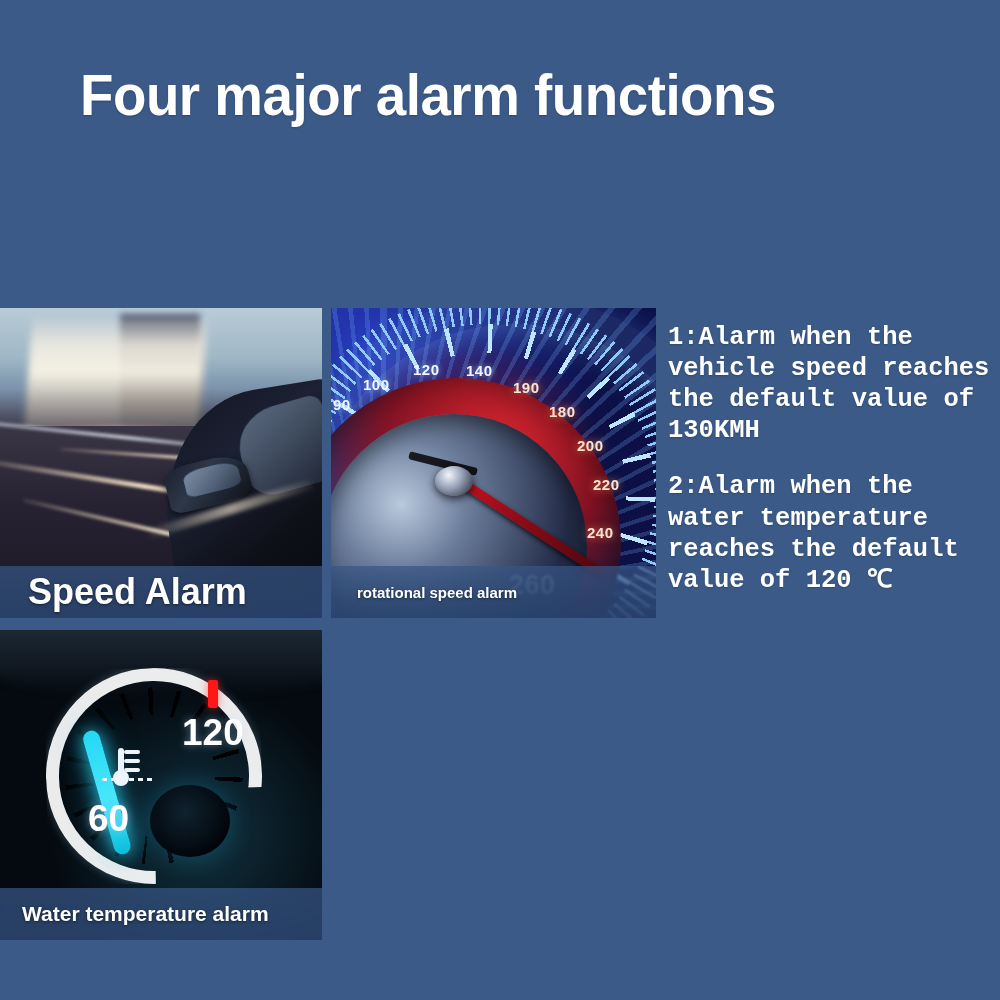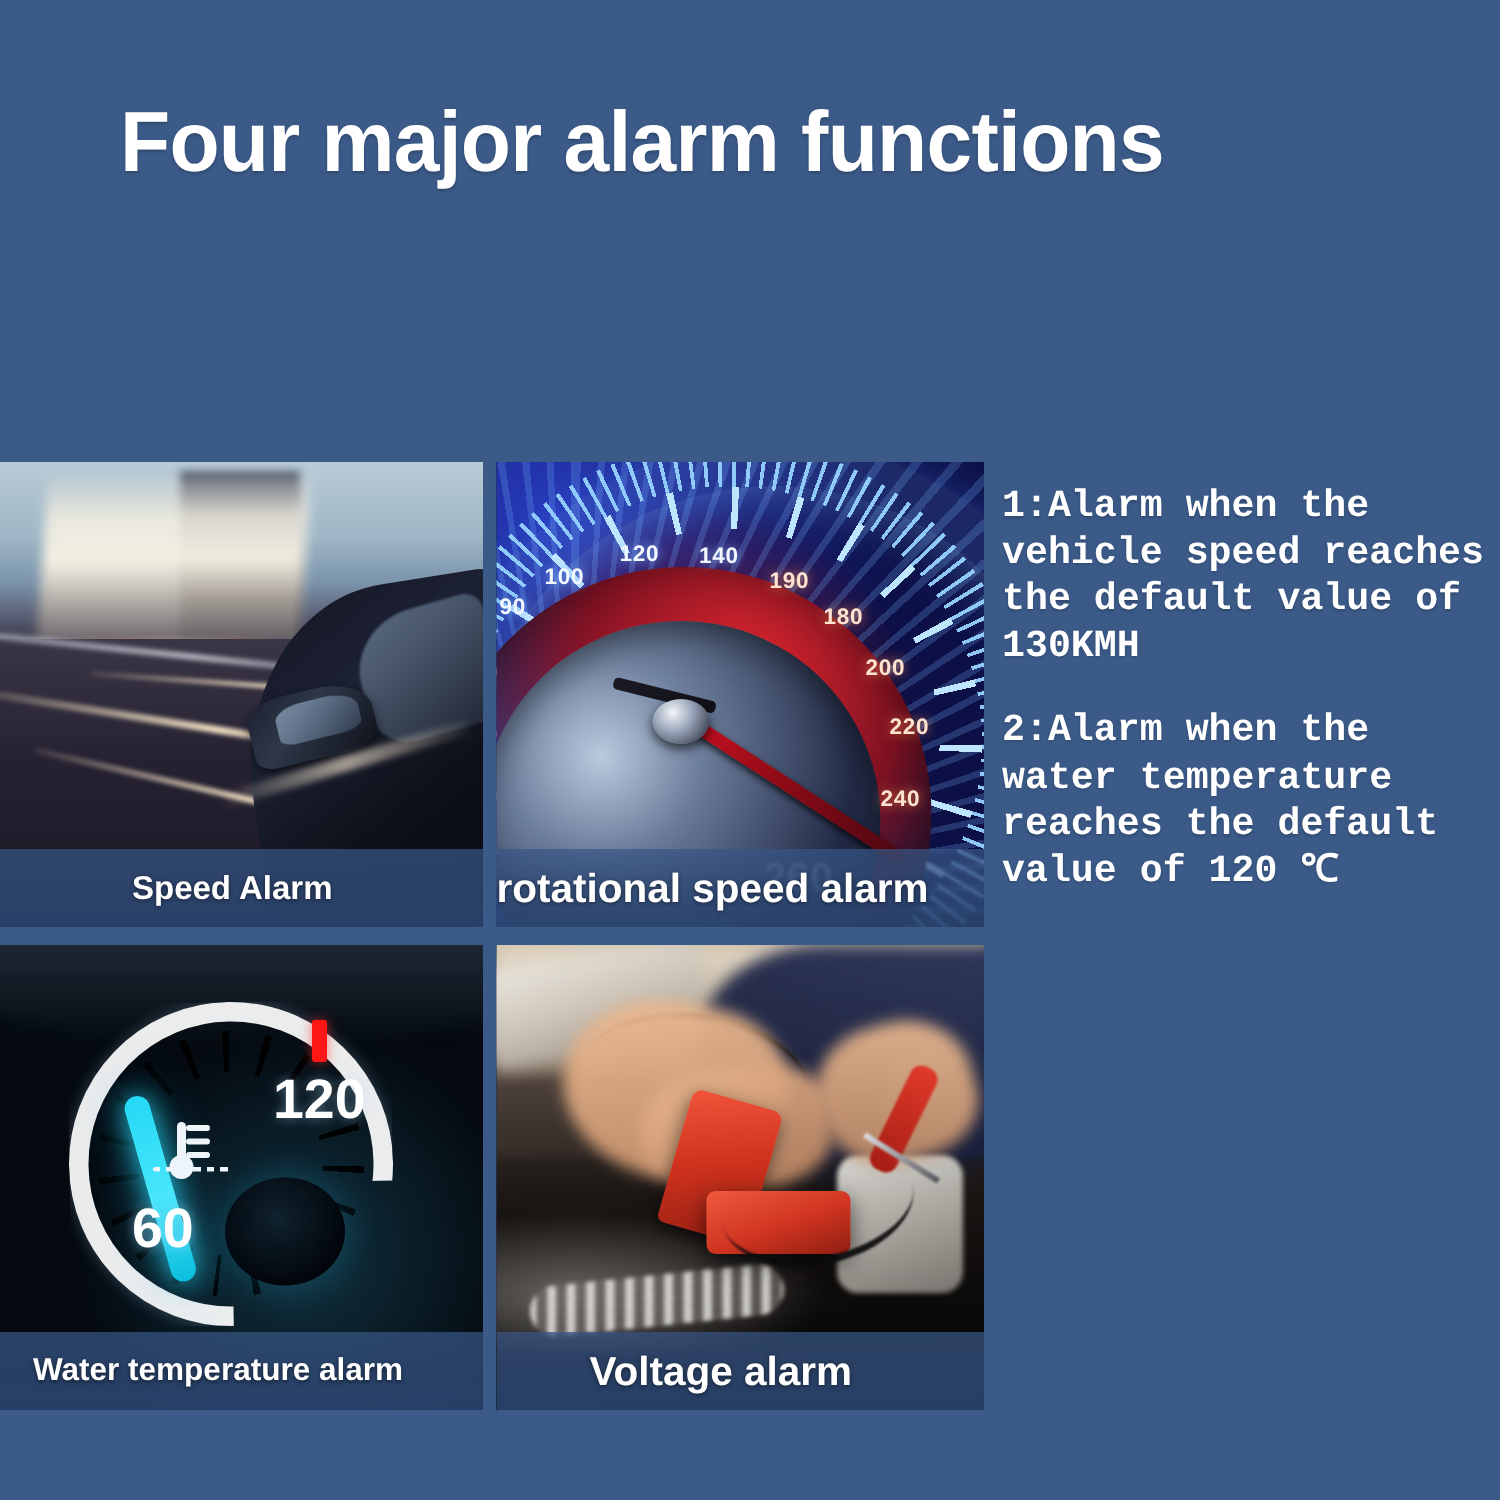--- a/index.html
+++ b/index.html
@@ -63,22 +63,22 @@
     display: flex;
     align-items: center;
     backdrop-filter: blur(1px);
   }
   .caption-bar .cap-text {
     color: #ffffff;
     font-weight: bold;
     text-shadow: 0 1px 3px rgba(0,0,0,0.5);
     white-space: nowrap;
   }
-  .panel.tl .caption-bar .cap-text { font-size: 22px; padding-left: 40px; margin-left: 48px; }
-  .panel.tr .caption-bar .cap-text { font-size: 27px; }
+  .panel.tl .caption-bar .cap-text { font-size: 36px; padding-left: 28px; }
+  .panel.tr .caption-bar .cap-text { font-size: 15px; padding-left: 26px; }
   .panel.bl .caption-bar .cap-text { font-size: 21px; padding-left: 22px; }
   .panel.br .caption-bar .cap-text { font-size: 27px; padding-left: 62px; }
 
   
   .art-highway {
     background:
       linear-gradient(180deg,
         #b9cbd6 0%,
         #9fb7c6 16%,
         #7b93ab 26%,
@@ -581,41 +581,19 @@
         <span class="wt-sym-wave"></span>
       </div>
       <div class="wt-label hi">120</div>
       <div class="wt-label lo">60</div>
     </div>
     <div class="caption-bar">
       <span class="cap-text">Water temperature alarm</span>
     </div>
   </div>
 
-  <div class="panel br">
-    <div class="panel-art art-voltage">
-      <div class="vt-blob vt-sky"></div>
-      <div class="vt-blob vt-hood"></div>
-      <div class="vt-blob vt-jacket"></div>
-      <div class="vt-engine"></div>
-      <div class="vt-hose"></div>
-      <div class="vt-res"></div>
-      <div class="vt-wire w1"></div>
-      <div class="vt-blob vt-hand1"></div>
-      <div class="vt-blob vt-hand1b"></div>
-      <div class="vt-connector"></div>
-      <div class="vt-connector2"></div>
-      <div class="vt-blob vt-hand2"></div>
-      <div class="vt-probe-red"></div>
-      <div class="vt-probe-tip"></div>
-      <div class="vt-wire w2"></div>
-    </div>
-    <div class="caption-bar">
-      <span class="cap-text">Voltage alarm</span>
-    </div>
-  </div>
 
 </div>
 
 <div class="text-column">
   <p class="alarm-item">1:Alarm when the vehicle speed reaches the default value of 130KMH</p>
   <p class="alarm-item">2:Alarm when the water temperature reaches the default value of 120 ℃</p>
 </div>
 
 </body></html>

